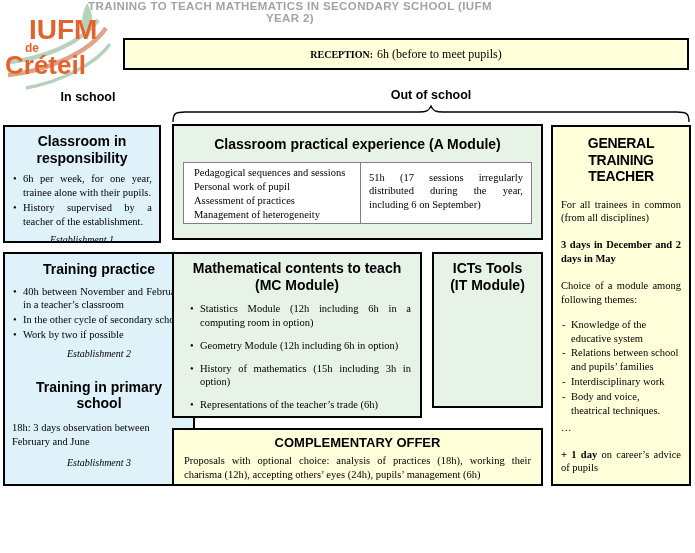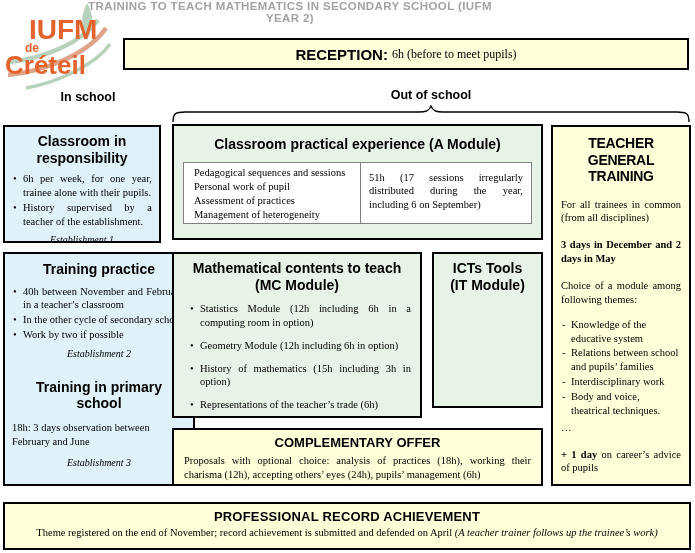--- a/index.html
+++ b/index.html
@@ -18,21 +18,21 @@
   .top-title{
     position:absolute;left:88px;top:0;width:404px;text-align:center;
     font-family:"Liberation Sans","DejaVu Sans",sans-serif;font-weight:bold;
     font-size:11.5px;color:#a3a3a3;letter-spacing:.4px;
   }
   .reception{
     position:absolute;left:123px;top:38px;width:566px;height:32px;
     border:2px solid #000;background:#FFFFD9;
     display:flex;align-items:center;justify-content:center;font-size:12px;
   }
-  .reception b{font-family:Liberation Sans, sans-serif;font-size:15px;margin-right:4px;}
+  .reception b{font-family:Liberation Serif, serif;font-size:10px;margin-right:4px;}
   .sec-label{
     position:absolute;font-family:"Liberation Sans","DejaVu Sans",sans-serif;
     font-weight:bold;font-size:12.5px;text-align:center;
   }
 
   
   .bx-title{
     font-family:"Liberation Sans","DejaVu Sans",sans-serif;font-weight:bold;
     font-size:14px;text-align:center;line-height:1.18;
   }
@@ -138,37 +138,31 @@
     <div class="bx-title">ICTs Tools</div>
     <div class="bx-title">(IT Module)</div>
   </div>
 
   <div class="box bg-cream" style="left:172px;top:428px;width:371px;height:58px;padding:5px 10px;">
     <div class="bx-title" style="font-size:13px;">COMPLEMENTARY OFFER</div>
     <div class="body-t" style="margin-top:4px;">Proposals with optional choice: analysis of practices (18h), working their charisma (12h), accepting others’ eyes (24h), pupils’ management (6h)</div>
   </div>
 
   <div class="box bg-cream gt" style="left:551px;top:125px;width:140px;height:361px;padding:8px 8px;">
+    <div class="bx-title" style="letter-spacing:-0.3px;">GENERAL TRAINING</div>
     <div class="bx-title" style="letter-spacing:-0.3px;">TEACHER</div>
-    <div class="bx-title" style="letter-spacing:-0.3px;">GENERAL TRAINING</div>
     <p class="body-t" style="margin-top:13px;">For all trainees in common (from all disciplines)</p>
     <p class="body-t" style="margin-top:13px;font-weight:bold;">3 days in December and 2 days in May</p>
     <p class="body-t" style="margin-top:13px;">Choice of a module among following themes:</p>
     <div style="margin-top:11px;">
       <div class="gt-item">Knowledge of the educative system</div>
       <div class="gt-item">Relations between school and pupils’ families</div>
       <div class="gt-item">Interdisciplinary work</div>
       <div class="gt-item">Body and voice, theatrical techniques.</div>
     </div>
     <p class="body-t" style="margin-top:3px;text-align:left;">…</p>
     <p class="body-t" style="margin-top:13px;">
       <b>+ 1 day</b><span> on career’s advice of pupils</span>
     </p>
   </div>
 
-  <div class="box bg-cream" style="left:3px;top:502px;width:688px;height:48px;padding:5px 10px;">
-    <div class="prof-title">PROFESSIONAL RECORD ACHIEVEMENT</div>
-    <div class="prof-sub">
-      <span>Theme registered on the end of November; record achievement is submitted and defended on April </span><i>(A teacher trainer follows up the trainee’s work)</i>
-    </div>
-  </div>
 
 </div>
 
 </body></html>

